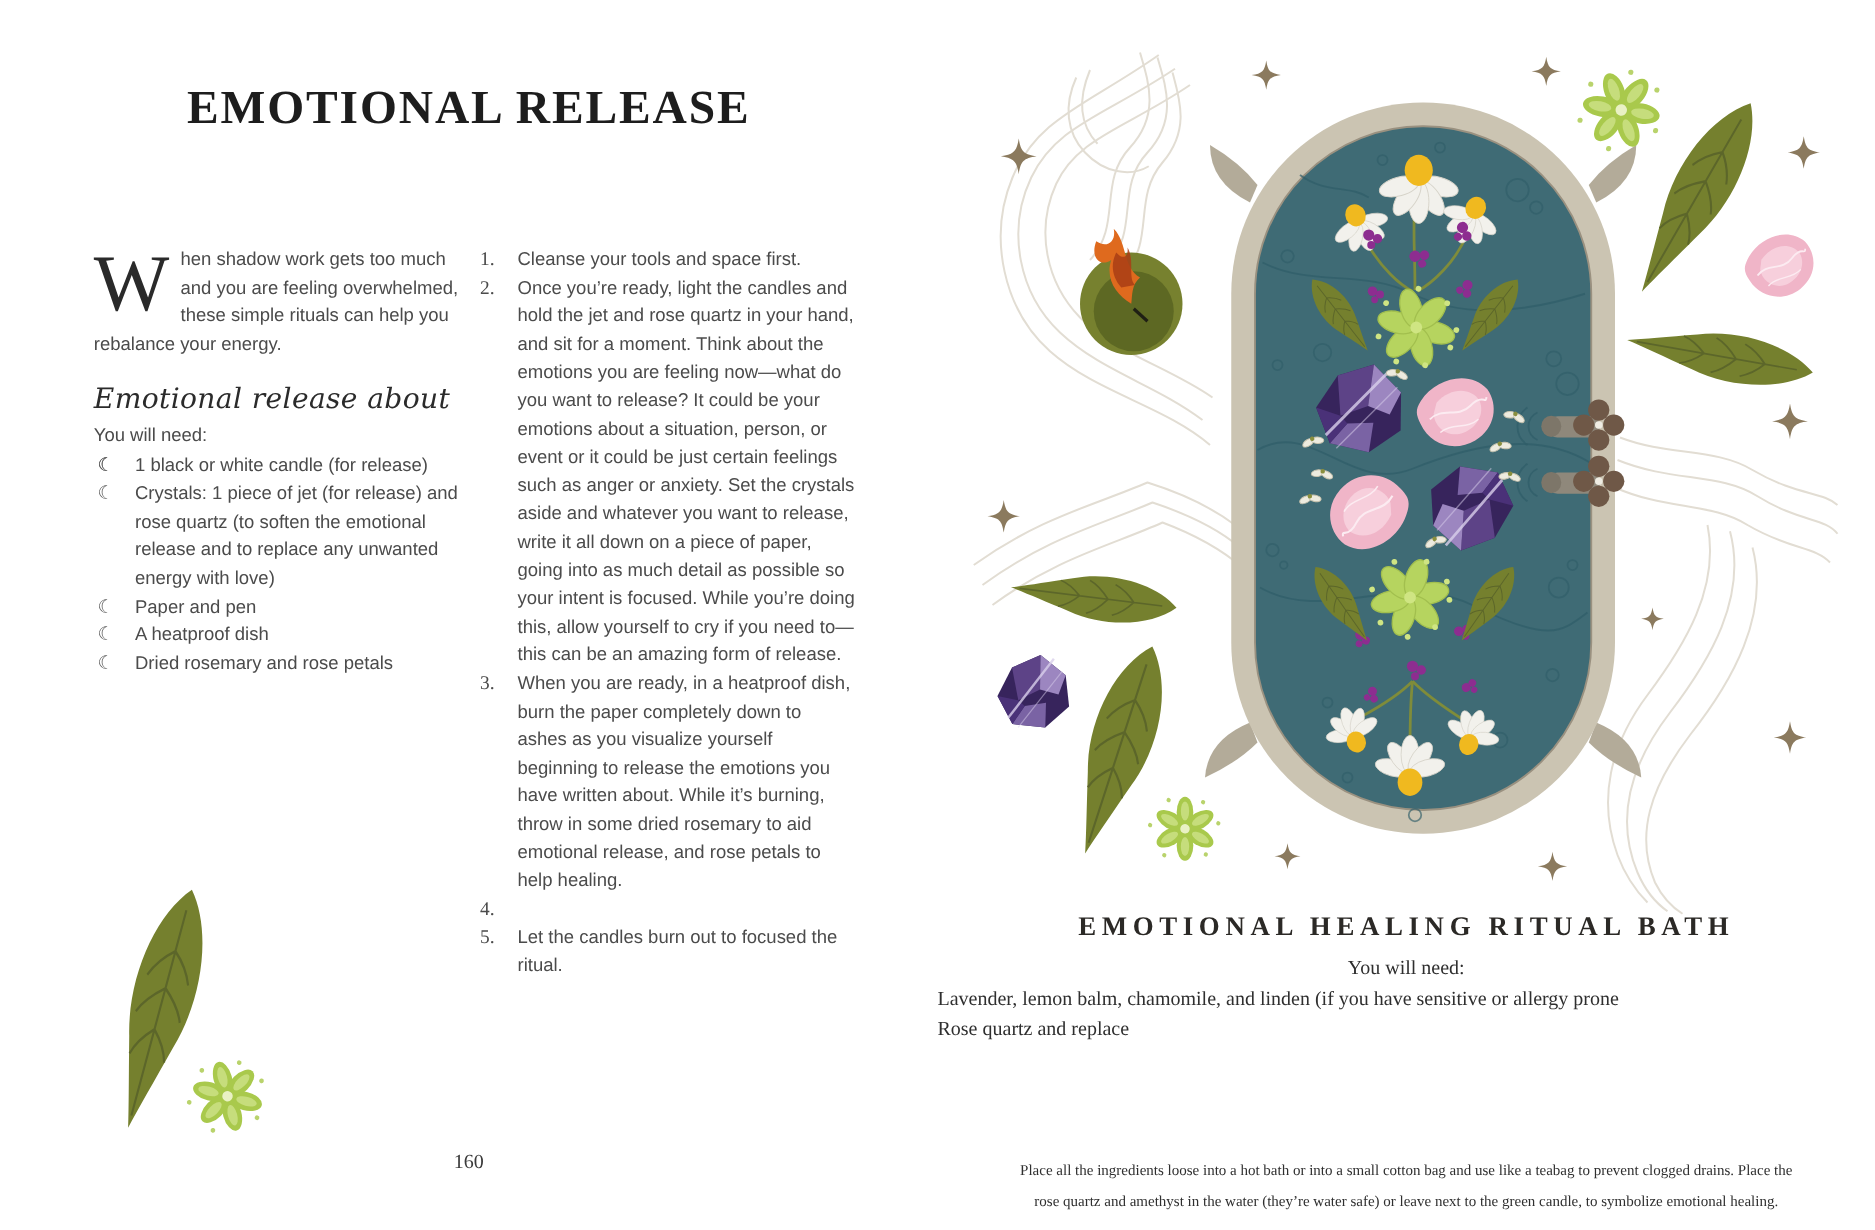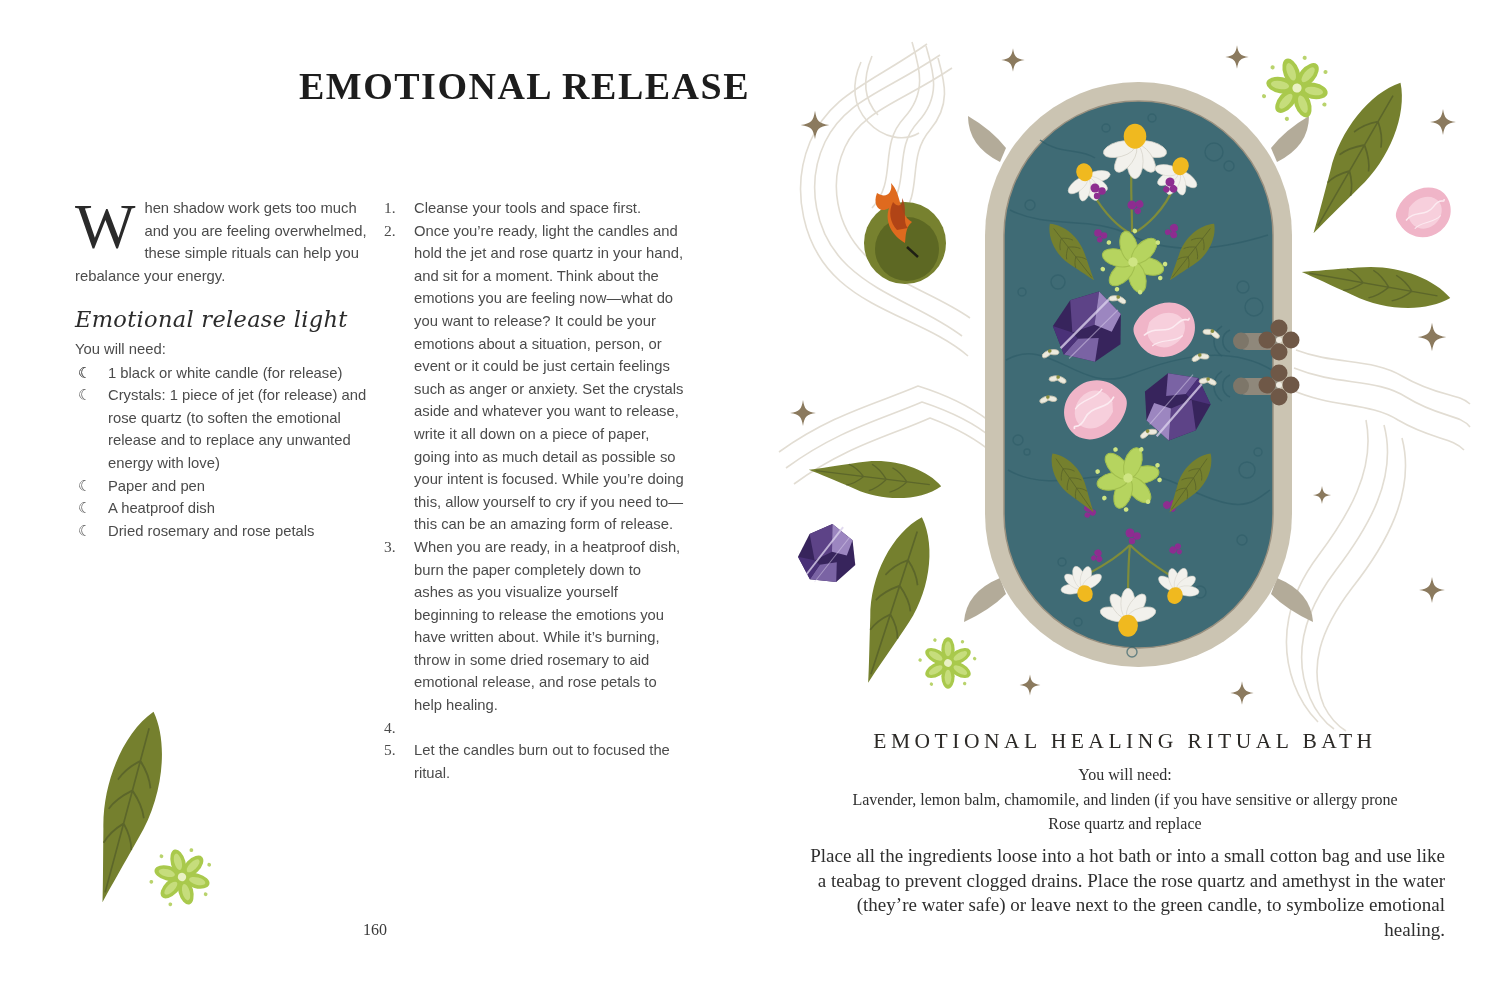--- a/index.html
+++ b/index.html
@@ -11,21 +11,21 @@
     --text-dark:#1d1d1d; --body-text:#4b4b4b;
   }
   *{margin:0;padding:0;box-sizing:border-box;}
   html,body{width:1500px;height:984px;}
   body{position:relative;background:#ffffff;overflow:hidden;
        font-family:"Liberation Sans",sans-serif;color:var(--body-text);}
   #art{position:absolute;left:0;top:0;width:1500px;height:984px;pointer-events:none;}
 
   
   .page-left{position:absolute;left:0;top:0;width:750px;height:984px;}
-  .title-caps{position:absolute;left:0;top:64px;width:750px;text-align:right;
+  .title-caps{position:absolute;left:0;top:64px;width:750px;text-align:center;
     font-family:"Liberation Serif",serif;font-weight:700;font-size:38px;
     letter-spacing:1.5px;color:var(--text-dark);}
   .title-script{position:absolute;left:0;top:100px;width:770px;text-align:center;
     font-family:"DejaVu Serif",serif;font-style:italic;font-weight:500;
     font-size:49px;color:var(--text-dark);}
   .col{position:absolute;font-size:14.8px;line-height:22.6px;color:var(--body-text);}
   .col1{left:75px;top:197px;width:298px;}
   .col2{left:384px;top:197px;width:300px;}
   .dropcap{float:left;font-family:"Liberation Serif",serif;font-size:64px;
     line-height:50px;padding:5px 9px 0 0;color:#2a2a2a;}
@@ -39,27 +39,27 @@
   .step{display:flex;}
   .step-num{flex:none;width:30px;font-family:"Liberation Serif",serif;font-size:15.5px;}
   .step-text{flex:1;}
   .page-number{position:absolute;left:0;top:921px;width:750px;text-align:center;
     font-family:"Liberation Serif",serif;font-size:16px;color:#3a3a3a;}
 
   
   .page-right{position:absolute;left:750px;top:0;width:750px;height:984px;
     font-family:"Liberation Serif",serif;color:#2f2f2f;}
   .bath-heading{position:absolute;left:0;top:729px;width:750px;text-align:center;
-    font-weight:400;font-size:21.5px;letter-spacing:4.5px;color:#2b2926;}
+    font-weight:700;font-size:21.5px;letter-spacing:4.5px;color:#2b2926;}
   .need-center{position:absolute;left:0;top:766px;width:750px;text-align:center;
     font-size:16px;}
-  .ingredients{position:absolute;left:0;top:788px;width:750px;text-align:center;
+  .ingredients{position:absolute;left:0;top:788px;width:750px;
     font-size:16px;line-height:24px;}
-  .bath-instructions{position:absolute;left:55px;top:844px;width:640px;
-    text-align:right;font-size:19px;line-height:24.5px;}
+  .bath-instructions{position:absolute;left:55px;top:924px;width:640px;
+    text-align:center;font-size:12px;line-height:24.5px;}
 
   
   .rim{fill:var(--tub-rim);}
   .water{fill:var(--water-teal);stroke:#9a9180;stroke-width:1.5;}
   .foot{fill:#b3ab99;}
   .steam{stroke:var(--steam-gray);fill:none;stroke-width:1.6;}
   .ripple{stroke:#2f5d68;fill:none;stroke-width:1.5;opacity:.7;}
   .bubble{stroke:#2f5d68;fill:none;stroke-width:1.4;opacity:.65;}
   .stem{stroke:#7f8c3a;stroke-width:2.2;fill:none;}
   .sparkle{fill:var(--sparkle-taupe);}
@@ -347,21 +347,21 @@
     <use href="#gflowerD" xlink:href="#gflowerD" transform="translate(182,877) rotate(15) scale(1.05)"></use>
   </g>
 </svg>
 
 <section class="page-left">
   <h1 class="title-caps">EMOTIONAL RELEASE</h1>
 
   <div class="col col1">
     <p class="intro"><span class="dropcap">W</span><span>hen shadow work gets too much and you are feeling overwhelmed, these simple rituals can help you rebalance your energy.</span></p>
 
-    <h3 class="script-sub">Emotional release light</h3>
+    <h3 class="script-sub">Emotional release about</h3>
     <p class="need-label">You will need:</p>
 
     <ul class="supplies">
 
         <li class="supply">
           <span class="moon">☾</span>
         </li>
 
         <li class="supply">
           <span class="moon">☾</span>

